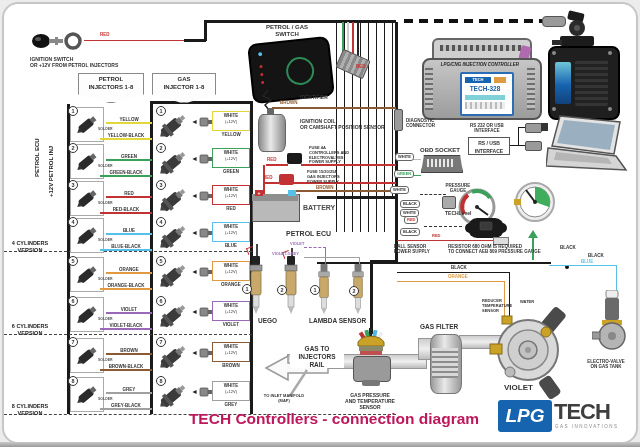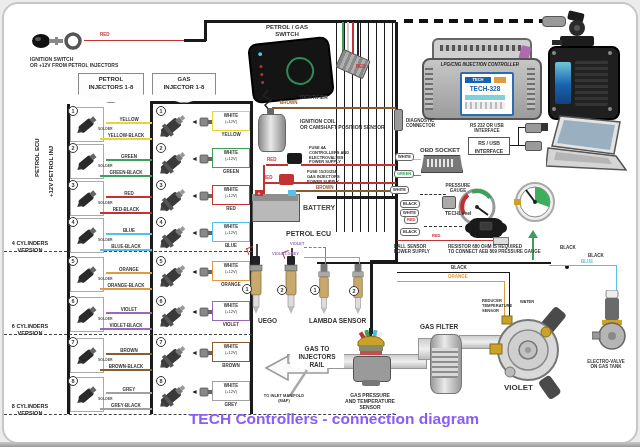--- a/index.html
+++ b/index.html
@@ -70,21 +70,21 @@
         background-image:repeating-linear-gradient(90deg,#8a8a8a 0 3px,#b0b0b0 3px 6px);}
   .battery{position:absolute;left:248px;top:190px;width:46px;height:26px;background:#b9b9b9;border:1px solid #555;}
   .bat-top{position:absolute;left:248px;top:190px;width:46px;height:7px;background:#8f8f8f;}
   .obd{position:absolute;left:417px;top:151px;width:40px;height:16px;background:#787878;border:1px solid #444;
        clip-path:polygon(7% 0,93% 0,100% 100%,0 100%);}
   .obd-pins{position:absolute;left:423px;top:155px;width:28px;height:8px;
        background:repeating-linear-gradient(90deg,#e8e8e8 0 2px,transparent 2px 4px);}
   .rsbox{position:absolute;left:464px;top:133px;width:42px;height:18px;background:#fff;border:1.5px solid #555;
        text-align:center;font-size:5px;font-weight:bold;color:#333;line-height:1.5;padding-top:2px;box-sizing:border-box;white-space:pre-line;}
   .clampmark{position:absolute;width:6px;height:6px;border-left:1.5px solid #c03030;border-top:1.5px solid #c03030;}
-  .title{position:absolute;left:150px;top:406px;width:360px;text-align:center;font-size:15.5px;font-weight:bold;color:#8b5cf6;}
+  .title{position:absolute;left:150px;top:406px;width:360px;text-align:center;font-size:15.5px;font-weight:bold;color:#be185d;}
   .logo{position:absolute;left:494px;top:396px;display:flex;align-items:flex-start;}
   .logo-lpg{width:54px;height:32px;border-radius:3px;display:flex;align-items:center;justify-content:center;
        color:#fff;font-weight:bold;font-size:19px;font-style:italic;background:#1663b0;}
   .logo-tech{font-size:22px;font-weight:bold;color:#3f3f3f;letter-spacing:-1px;line-height:1.1;margin-left:2px;}
   .logo-tag{font-size:4.5px;color:#888;letter-spacing:1.5px;text-align:right;margin-left:3px;}
 </style>
 </head>
 <body>
 
 <div id="stage">
@@ -428,20 +428,27 @@
     <rect x="13" y="8" width="14" height="22" rx="2" fill="#6a6a6a"></rect>
     <rect x="10" y="30" width="20" height="5" fill="#c9a227"></rect>
     <circle cx="20" cy="46" r="13" fill="#b5b5b5" stroke="#666" stroke-width="1.5"></circle>
     <circle cx="20" cy="46" r="4" fill="#888"></circle>
     <rect x="0" y="42" width="8" height="7" fill="#999" stroke="#666"></rect>
   </svg>
   <div class="lbl f45 ctr" style="left:576px;top:355px;width:52px;">ELECTRO-VALVE
 ON GAS TANK</div>
 
   <div class="title">TECH Controllers - connection diagram</div>
+  <div class="logo">
+    <div class="logo-lpg" style="background: rgb(22, 99, 176);">LPG</div>
+    <div>
+      <div class="logo-tech">TECH</div>
+      <div class="logo-tag">GAS INNOVATIONS</div>
+    </div>
+  </div>
 
   <div class="prow" style="top: 102px;">
     <div class="inj-box"></div>
     <span class="numc pnum">1</span>
     <svg class="pinj" width="30" height="26" viewBox="0 0 30 26">
       <g transform="rotate(-40 15 13)">
         <rect x="5" y="9" width="15" height="8" rx="2" fill="#2a2a2a"></rect>
         <rect x="19" y="10.5" width="5" height="5" fill="#666"></rect>
         <polygon points="1,13 6,10 6,16" fill="#333"></polygon>
       </g>

